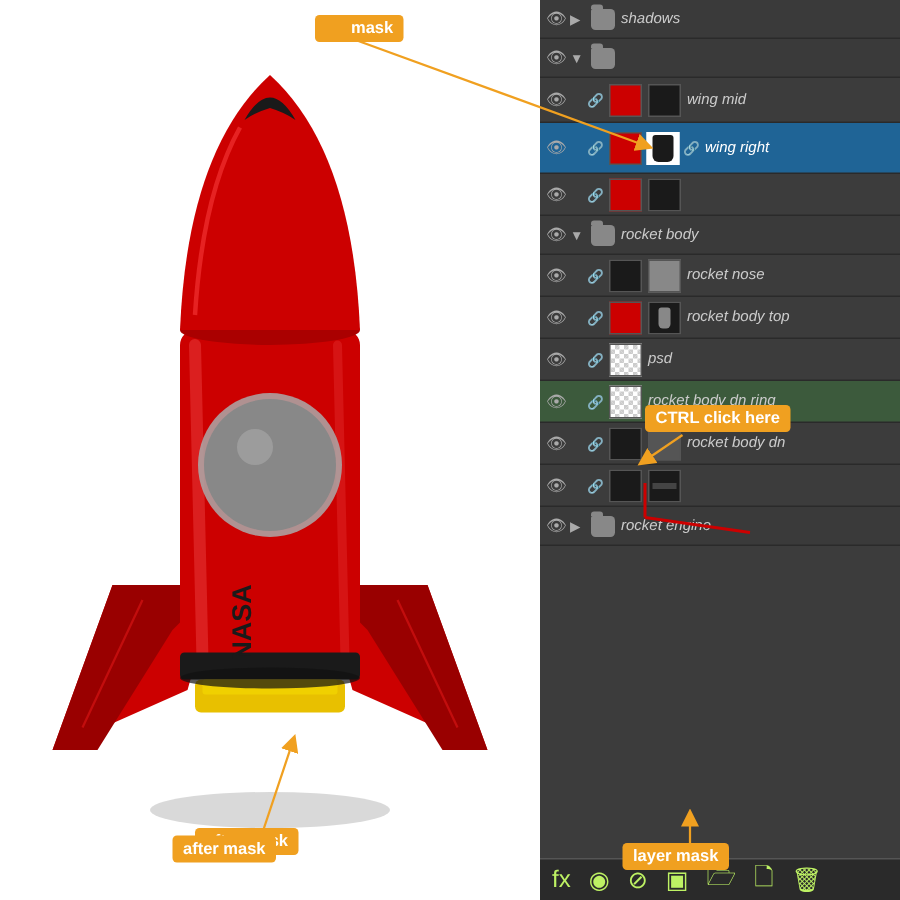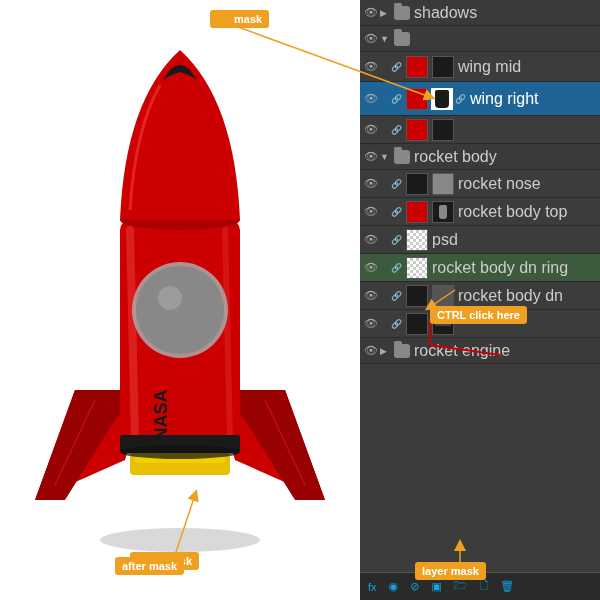--- a/index.html
+++ b/index.html
@@ -83,27 +83,28 @@
 
     .layer-mask-thumb {
       width: 22px;
       height: 22px;
       border: 1px solid #555;
       flex-shrink: 0;
       margin: 0 2px;
     }
 
     .layer-name {
-      font-size: 16px;
+      font-size: 10px;
       color: #ccc;
       white-space: nowrap;
       overflow: hidden;
       text-overflow: ellipsis;
       flex: 1;
       padding-left: 2px;
+      font-style: italic;
     }
 
     .expand-arrow {
       width: 12px;
       font-size: 9px;
       color: #aaa;
       flex-shrink: 0;
     }
 
     .indent {
@@ -157,22 +158,22 @@
       height: 28px;
       background: #2a2a2a;
       border-top: 1px solid #555;
       display: flex;
       align-items: center;
       padding: 0 4px;
       gap: 4px;
     }
 
     .toolbar-btn {
-      color: #0ea5e9;
-      font-size: 11px;
+      color: #bef264;
+      font-size: 16px;
       cursor: pointer;
       padding: 2px 4px;
     }
 
     
     .callout {
       position: absolute;
       background: #f0a020;
       color: #fff;
       font-weight: bold;
@@ -388,21 +389,21 @@
     <span class="toolbar-btn">⊘</span>
     <span class="toolbar-btn">▣</span>
     <span class="toolbar-btn">🗁</span>
     <span class="toolbar-btn">🗋</span>
     <span class="toolbar-btn">🗑</span>
   </div>
 </div>
 
 <div class="callout" style="left:210px; top:10px;padding-left:24px;">mask</div>
 
-<div class="callout" style="left:430px; top:270px; font-size:11px;margin-top:36px;">CTRL click here</div>
+<div class="callout" style="left:430px; top:270px; font-size:11px;">CTRL click here</div>
 
 <div class="callout" style="left:115px; bottom:25px;">after mask</div>
 
 <div class="callout" style="left:415px; bottom:20px;margin-top:24px;">layer mask</div>
 
 <svg class="arrow-overlay" viewBox="0 0 600 600">
   <defs>
     <marker id="arrowhead-orange" markerWidth="8" markerHeight="8" refX="4" refY="4" orient="auto">
       <polygon points="0 0, 8 4, 0 8" fill="#f0a020"></polygon>
     </marker>

